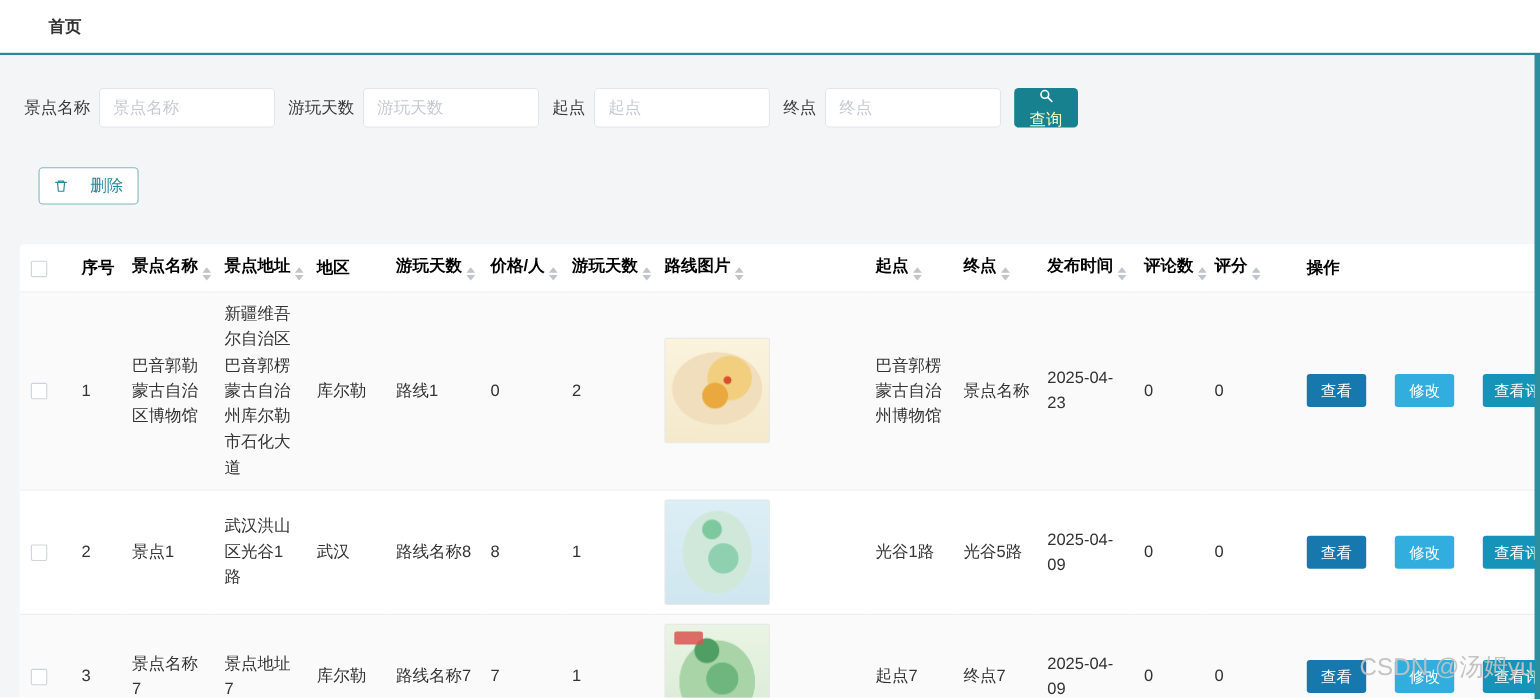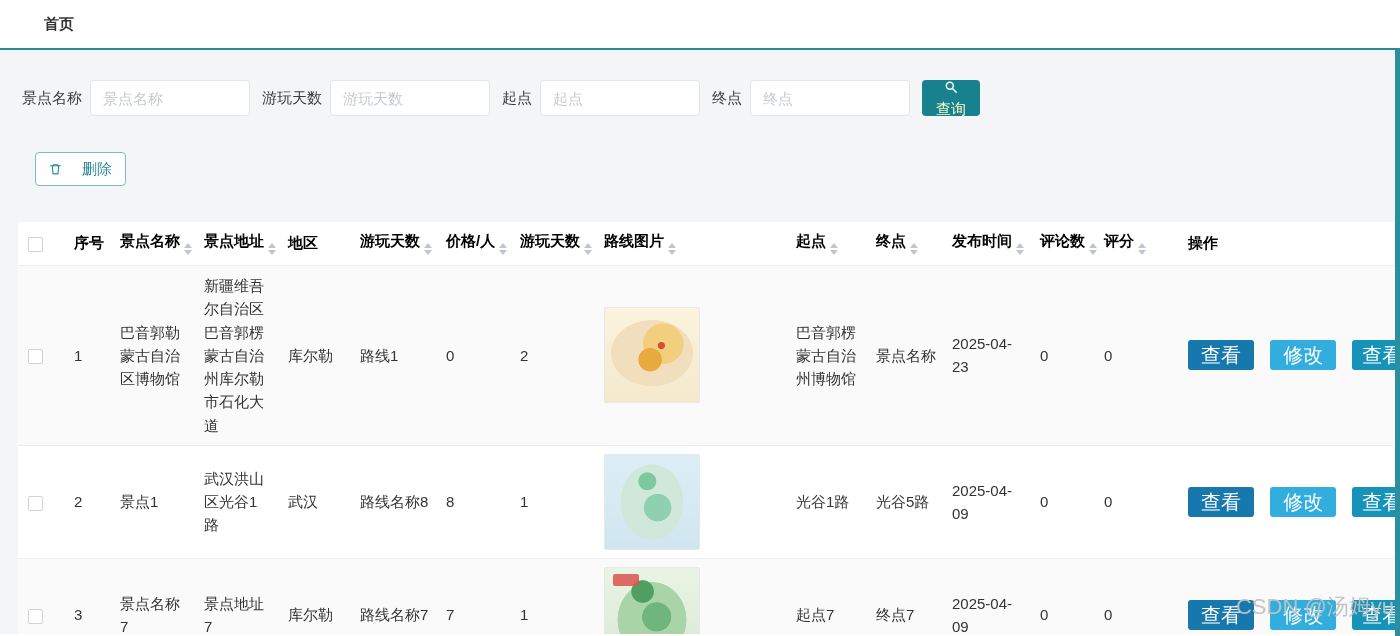--- a/index.html
+++ b/index.html
@@ -58,21 +58,21 @@
     linear-gradient(#dceef5,#cfe6f0); }
   .map3 { background:
     radial-gradient(circle at 40% 25%, #4f9e63 0 12%, transparent 13%),
     radial-gradient(circle at 55% 52%, #6fb57e 0 20%, transparent 21%),
     radial-gradient(ellipse 66% 72% at 50% 55%, #a8d4a8 0 55%, transparent 56%),
     linear-gradient(#eaf4e4,#d8ead4); }
   .map3::after { content:""; position:absolute; top:6px; left:8px; width:26px; height:12px; background:#d9534f; opacity:.85; border-radius:2px; }
 
   
   td.col-actions { white-space:nowrap; }
-  .btn { height:30px; line-height:30px; border:none; border-radius:3px; color:#fff; font-size:20px; padding:0 13px; margin-right:12px; cursor:pointer; vertical-align:middle; }
+  .btn { height:30px; line-height:30px; border:none; border-radius:3px; color:#fff; font-size:14px; padding:0 13px; margin-right:22px; cursor:pointer; vertical-align:middle; }
   .btn-view     { background:#1778ad; }
   .btn-edit     { background:#31aede; }
   .btn-comments { background:#1593b8; padding:0 10px; }
 
   
   .right-strip { position:absolute; top:50px; right:0; bottom:0; width:5px; background:#2b8fa0; z-index:50; }
 
   
   .watermark { position:absolute; top:592px; right:6px; font-size:22px; color:rgba(193,193,193,0.95); z-index:100; white-space:nowrap; pointer-events:none; }
 </style>

